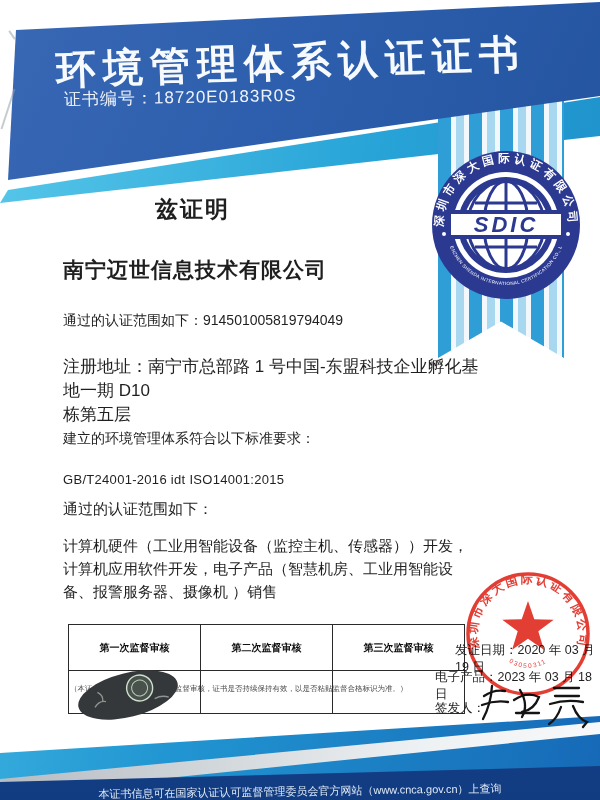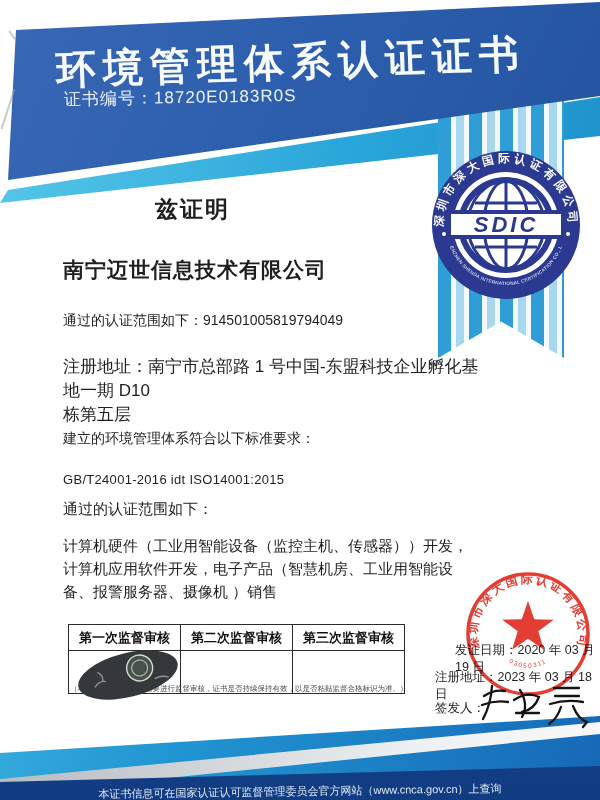--- a/index.html
+++ b/index.html
@@ -37,22 +37,22 @@
   .company{left:63px;top:256px;font-size:21px;font-weight:700;letter-spacing:1px;}
   .credit{left:63px;top:312px;font-size:14px;font-weight:500;}
   .addr{left:63px;top:355px;font-size:17px;font-weight:500;line-height:24px;width:420px;}
   .std-intro{left:63px;top:430px;font-size:14px;font-weight:500;}
   .std{left:63px;top:472px;font-size:13px;font-weight:500;letter-spacing:.3px;}
   .scope-intro{left:63px;top:500px;font-size:15px;font-weight:500;text-align:right;}
   .scope{left:63px;top:521px;font-size:15px;font-weight:500;line-height:23px;width:430px;margin-top:13px;}
 
   
   .audit{left:68px;top:624px;z-index:2;border-collapse:collapse;}
-  .audit th{border:1.5px solid #2a2a2a;width:107px;height:21px;font-size:13px;
-    font-weight:bold;padding:2px;color:#111;}
+  .audit th{border:1.5px solid #2a2a2a;width:107px;height:21px;font-size:10px;
+    font-weight:bold;padding:12px;color:#111;}
   .audit td{border:1.5px solid #2a2a2a;height:42px;padding:0;position:relative;}
   .audit-note{left:70px;top:684px;font-size:7.5px;color:#4a4a4a;width:340px;}
   .oval-stamp{position:absolute;left:4px;top:-2px;}
 
   
   .iss-line1{left:435px;top:642px;font-size:12.5px;z-index:3;margin-left:20px;}
   .iss-line2{left:435px;top:669px;font-size:12.5px;z-index:3;}
   .iss-signer{left:435px;top:700px;font-size:12.5px;z-index:3;}
   .sig-svg{left:478px;top:680px;z-index:3;}
   .red-stamp{left:462px;top:568px;width:132px;height:132px;z-index:5;
@@ -144,21 +144,21 @@
         </svg>
       </td>
       <td></td>
       <td></td>
     </tr>
   </tbody>
     </table>
   <div class="abs audit-note">（本证书有效期内每年需要进行监督审核，证书是否持续保持有效，以是否粘贴监督合格标识为准。）</div>
 
   <div class="abs iss-line1"><span>发证日期：</span><span>2020 年 03 月 19 日</span></div>
-  <div class="abs iss-line2"><span>注册地址：</span><span>2023 年 03 月 18 日</span></div>
+  <div class="abs iss-line2"><span>电子产品：</span><span>2023 年 03 月 18 日</span></div>
   <div class="abs iss-signer">签发人：</div>
   <svg class="abs sig-svg" width="118" height="50" viewBox="0 0 118 50">
     <g stroke="#141414" stroke-width="2.3" fill="none" stroke-linecap="round">
       <path d="M6,16 q 10,-7 21,-5"></path>
       <path d="M14,6 q -1,18 -9,33"></path>
       <path d="M4,25 q 13,-5 26,-3"></path>
       <path d="M42,10 q 9,15 2,27"></path>
       <path d="M36,20 q 13,-9 25,-3 q -5,13 -17,15"></path>
       <path d="M38,33 h 23"></path>
       <path d="M76,8 h 25"></path>

